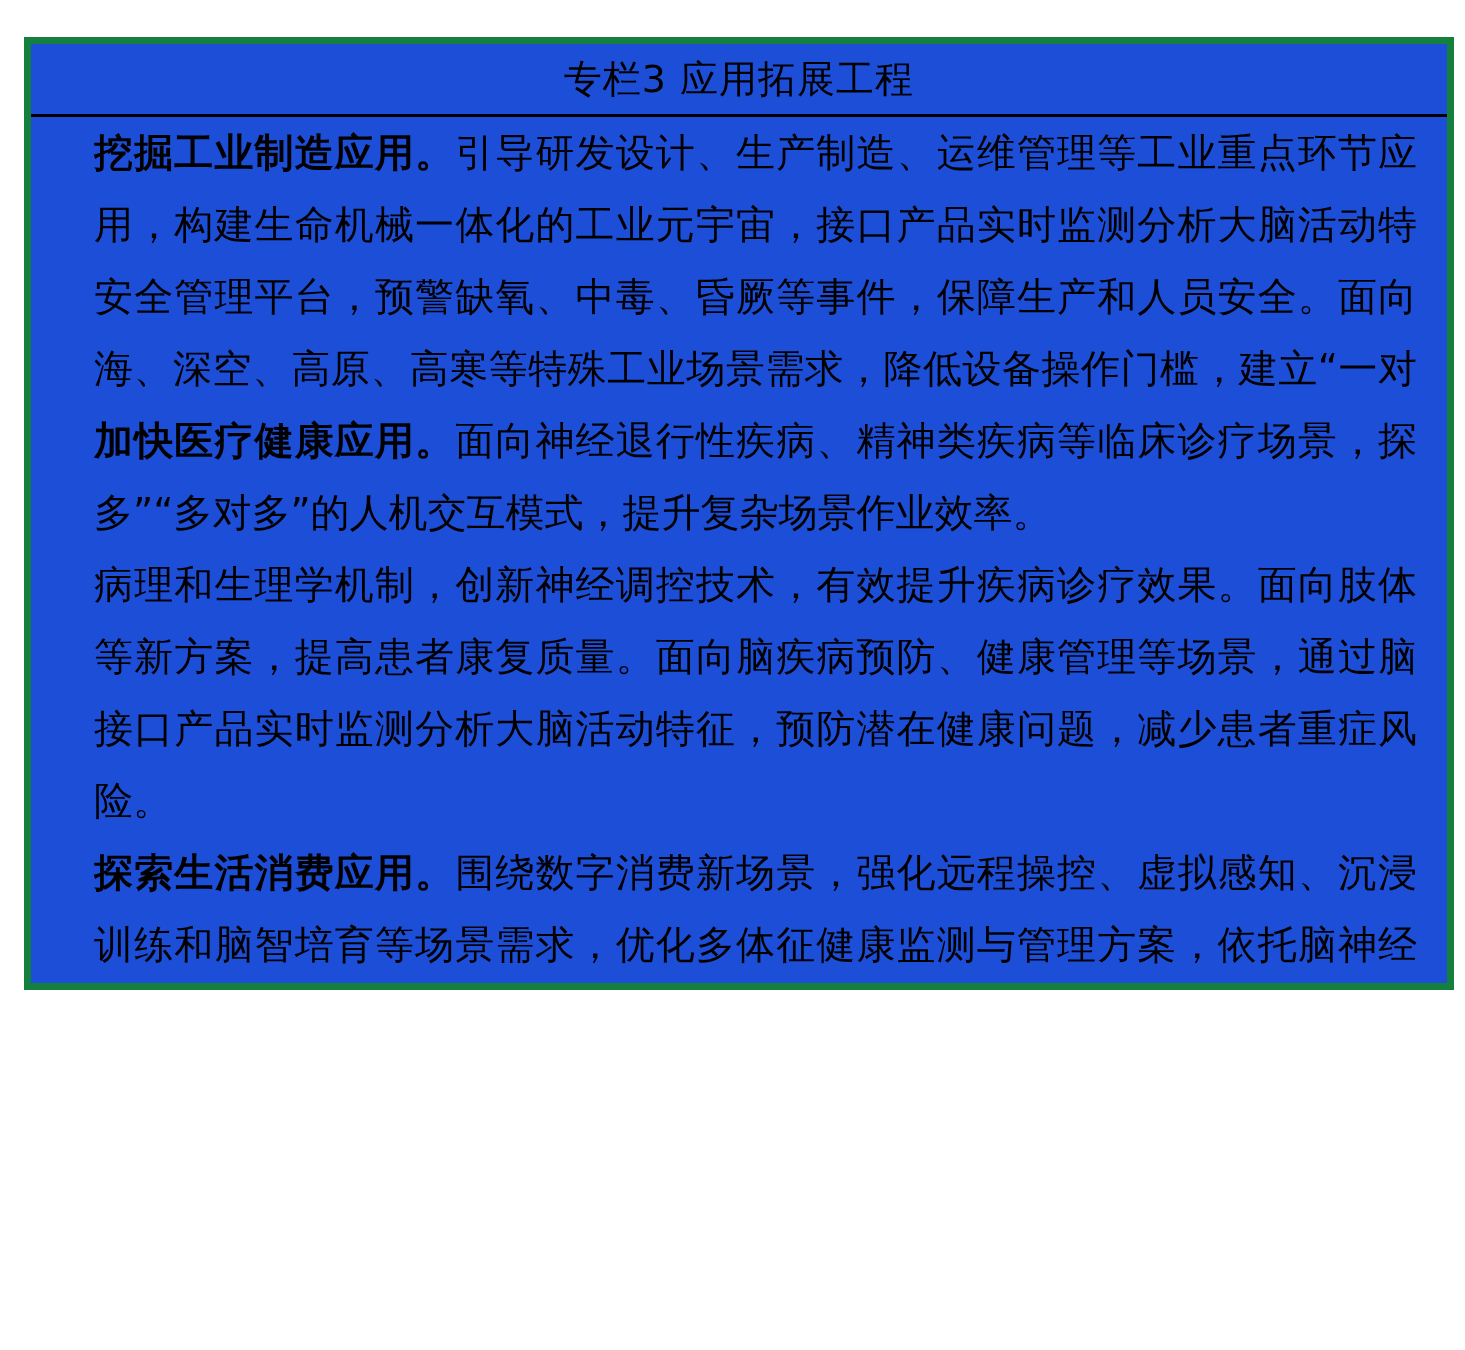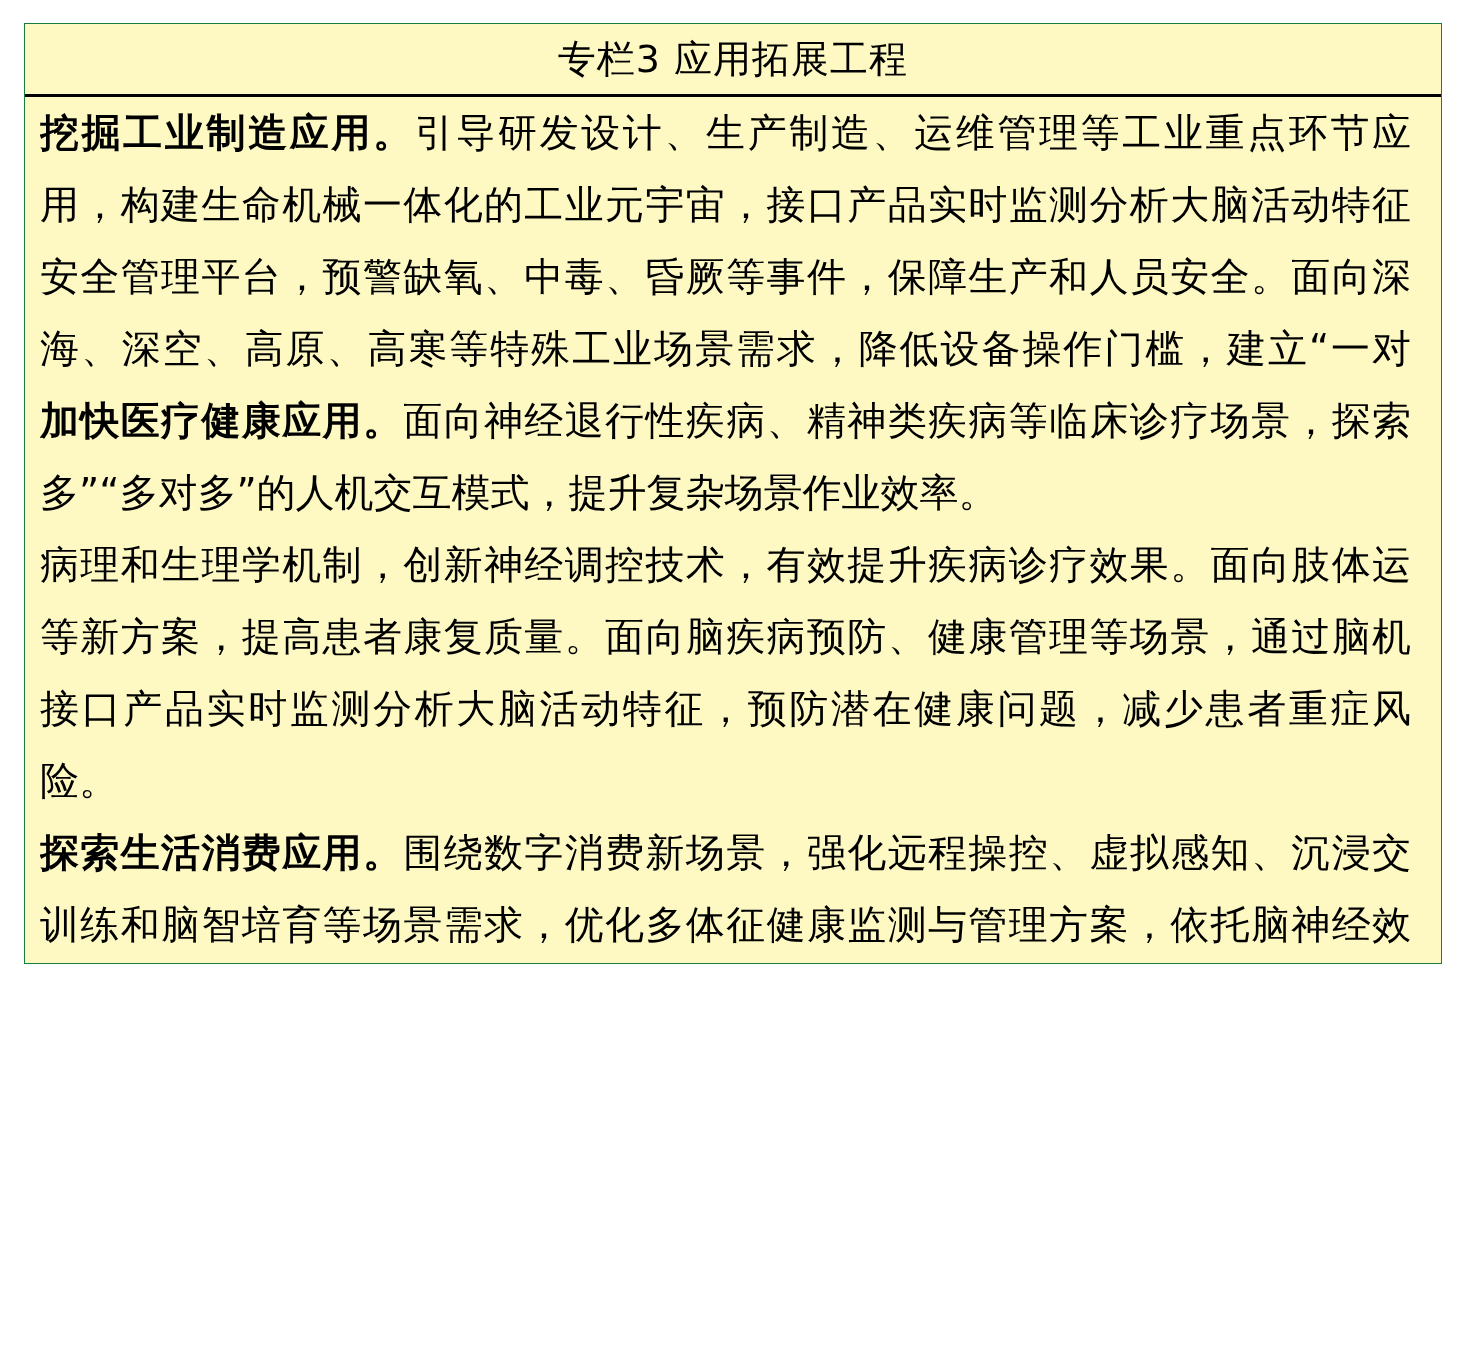--- a/index.html
+++ b/index.html
@@ -10,37 +10,38 @@
   body {
     position: relative;
     width: 1465px;
     height: 1350px;
     font-family: "DejaVu Sans", sans-serif;
     color: #000000;
   }
   .column-box {
     position: absolute;
     left: 24px;
-    top: 23px;
+    top: 37px;
     width: 1416px;
-    border: 1px solid #15803d;
-    background: #fef9c3;
+    border: 7px solid #15803d;
+    background: #1d4ed8;
     box-sizing: content-box;
   }
   .title-row {
     height: 70px;
     border-bottom: 3px solid #000000;
     display: flex;
     align-items: center;
     justify-content: center;
     font-size: 38px;
     letter-spacing: 1px;
   }
   .box-body {
     padding: 0 30px 2px 15px;
+    margin-left: 48px;
   }
   .text-line {
     font-size: 39px;
     line-height: 72px;
     height: 72px;
     overflow: hidden;
     text-align: justify;
     text-align-last: justify;
     text-justify: inter-character;
     white-space: normal;

